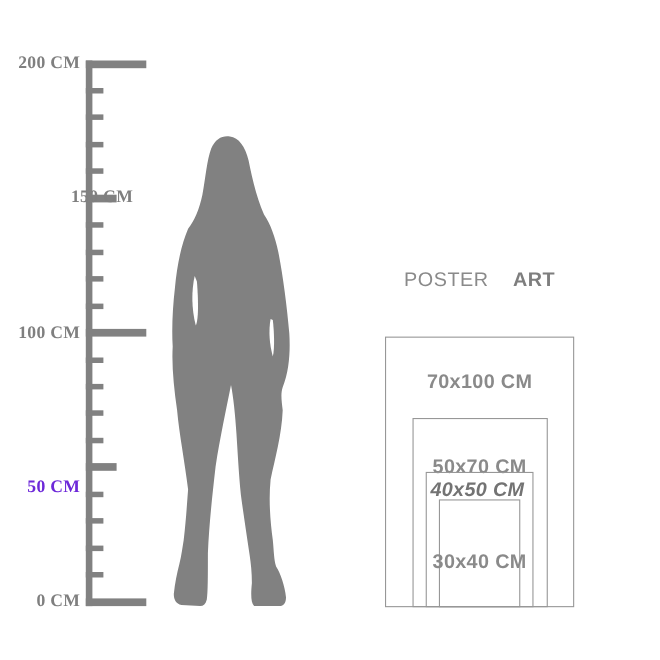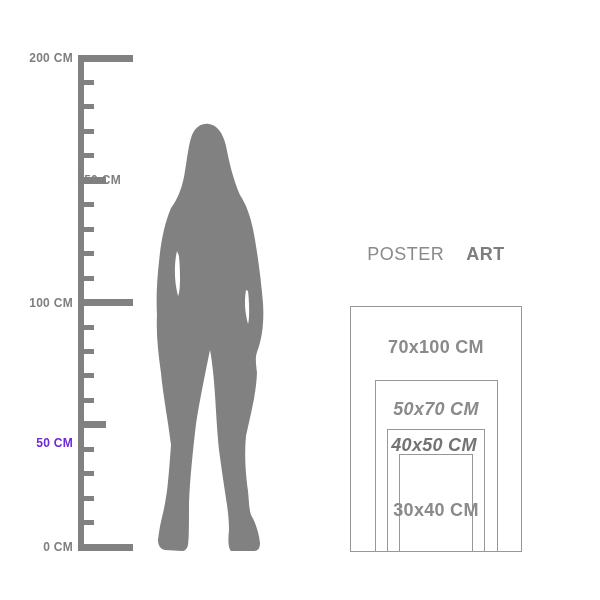--- a/index.html
+++ b/index.html
@@ -5,22 +5,23 @@
   html,body{margin:0;padding:0;background:#ffffff;}
   .canvas{
     position:relative;width:600px;height:600px;background:#ffffff;overflow:hidden;
     font-family:"Liberation Sans","DejaVu Sans",sans-serif;
   }
   
   .ruler-bar{position:absolute;background:#818181;}
   .ruler-tick{position:absolute;background:#818181;}
   .ruler-label{
     position:absolute;width:73px;text-align:right;
-    font-size:12px;font-weight:700;color:#7f7f7f;line-height:18px;
+    font-size:16px;font-weight:700;color:#7f7f7f;line-height:18px;
     letter-spacing:0.3px;
+    font-family:Liberation Serif, serif;
   }
   
   .silhouette-svg{position:absolute;left:140px;top:115px;}
   
   .poster-title{
     position:absolute;left:340px;top:244px;width:192px;text-align:center;
     font-size:18px;color:#8a8a8a;letter-spacing:0.5px;
   }
   .poster-title .t-reg{font-weight:400;}
   .poster-title .t-bold{font-weight:700;margin-left:22px;color:#7e7e7e;}
@@ -109,20 +110,20 @@
   </svg>
 
   <div class="poster-title">
     <span class="t-reg">POSTER</span><span class="t-bold">ART</span>
   </div>
 
   <div id="poster-diagram">
       <div class="size-rect" style="left: 349.9px; top: 306px; width: 172.2px; height: 246px; border-color: rgb(151, 151, 151);"></div>
       <div class="size-label" style="left: 350px; width: 172px; top: 338.9px; color: rgb(138, 138, 138);">70x100 CM</div>
       <div class="size-rect" style="left: 374.5px; top: 379.8px; width: 123px; height: 172.2px; border-color: rgb(151, 151, 151);"></div>
-      <div class="size-label" style="left: 350px; width: 172px; top: 401px; color: rgb(138, 138, 138); font-style: italic;">50x70 CM</div>
+      <div class="size-label" style="left: 350px; width: 172px; top: 416px; color: rgb(138, 138, 138);">50x70 CM</div>
       <div class="size-rect" style="left: 386.8px; top: 429px; width: 98.4px; height: 123px; border-color: rgb(151, 151, 151);"></div>
       <div class="size-label" style="left: 350px; width: 168px; top: 437.3px; color: #737373; font-style: italic;">40x50 CM</div>
       <div class="size-rect" style="left: 399.1px; top: 453.6px; width: 73.8px; height: 98.4px; border-color: rgb(151, 151, 151);"></div>
       <div class="size-label" style="left: 350px; width: 172px; top: 502.2px; color: rgb(138, 138, 138);">30x40 CM</div>
     </div>
 
 </div>
 
 </body></html>

